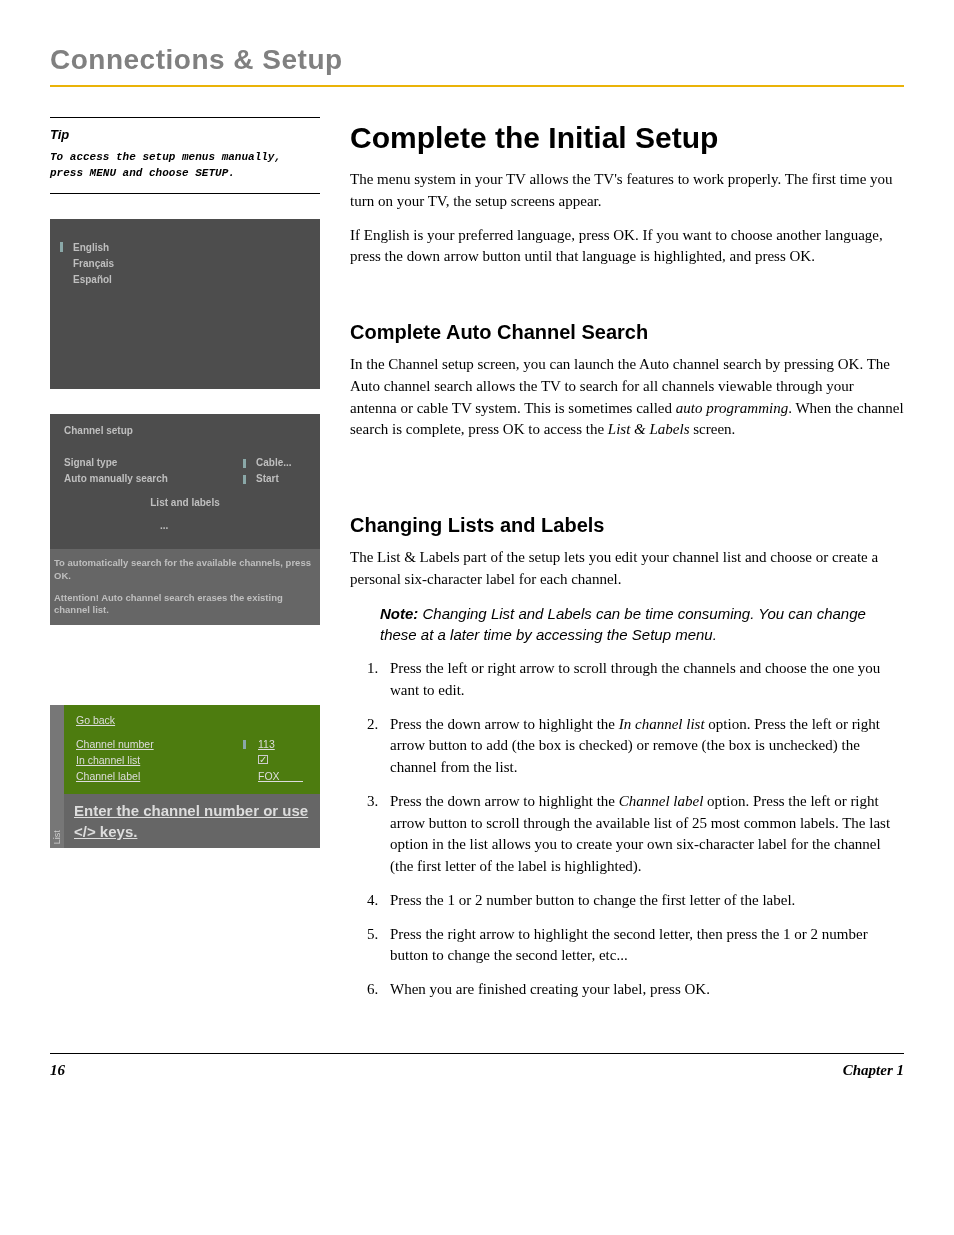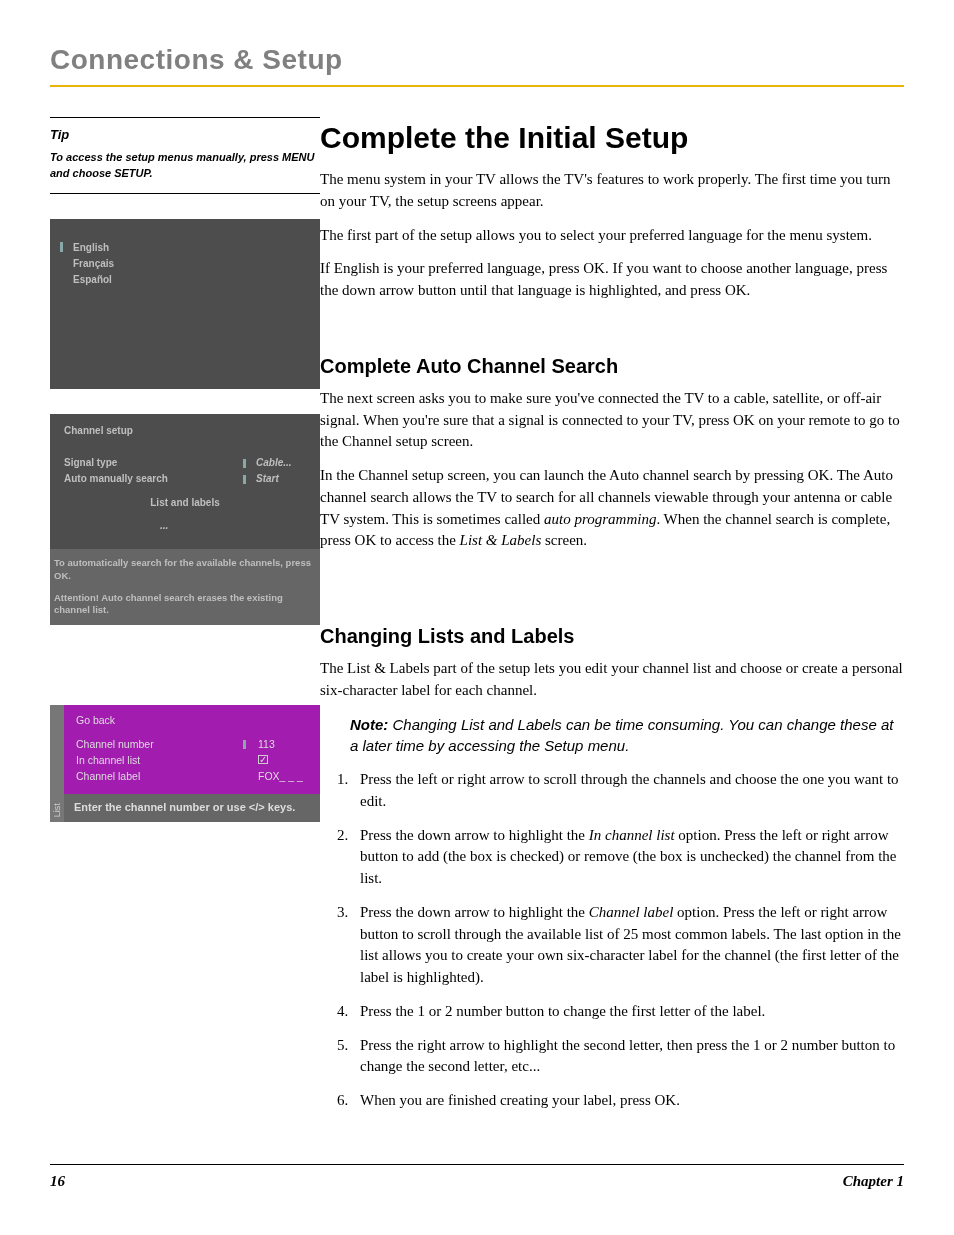--- a/index.html
+++ b/index.html
@@ -15,38 +15,38 @@
   .page-header {
     font-family: Arial, Helvetica, sans-serif;
     font-weight: 900;
     font-size: 28px;
     color: #808080;
     letter-spacing: 0.5px;
     border-bottom: 2px solid #eab308;
     padding-bottom: 6px;
     margin-bottom: 30px;
   }
-  .columns { display: flex; }
+  .columns { display: flex; gap: 30px; }
   .sidebar { width: 270px; flex-shrink: 0; }
   .main { flex: 1; }
   .tip-box {
     border-top: 1px solid #000;
     border-bottom: 1px solid #000;
     padding: 8px 0 12px 0;
     margin-bottom: 25px;
   }
   .tip-title {
     font-family: Arial, Helvetica, sans-serif;
     font-style: italic;
     font-weight: bold;
     font-size: 13px;
     margin-bottom: 6px;
   }
   .tip-text {
-    font-family: Liberation Sans, sans-serif;
+    font-family: Liberation Mono, monospace;
     font-style: italic;
     font-weight: bold;
     font-size: 11px;
     line-height: 1.4;
   }
   .screenshot {
     background: #4d4d4d;
     color: #bfbfbf;
     font-family: Arial, Helvetica, sans-serif;
     font-size: 10px;
@@ -54,40 +54,40 @@
     margin-bottom: 25px;
   }
   .lang-box { padding: 22px 8px 100px 10px; display: flex; }
   .lang-marker { width: 3px; height: 10px; background: #8aa8a8; margin-top: 1px; margin-right: 10px; }
   .lang-list div { margin-bottom: 2px; }
   .setup-title { padding: 10px 14px 18px 14px; }
   .setup-rows { padding: 0 14px 14px 14px; }
   .setup-row { display: flex; align-items: center; margin-bottom: 2px; }
   .setup-row .lbl { flex: 1; }
   .setup-row .mk { width: 3px; height: 9px; background: #8aa8a8; margin: 0 10px; }
-  .setup-row .val { width: 50px; font-style: italic; }
+  .setup-row .val { width: 50px; }
   .setup-strip { background: #666; padding: 8px 4px; font-size: 9.5px; line-height: 1.3; }
   .setup-strip .warn { margin-top: 10px; }
   .screenshot3 { display: flex; margin-top: 80px; }
   .side-tab {
     width: 14px; background: #777; color: #d0d0d0;
     font-family: Arial, Helvetica, sans-serif;
     font-size: 9px;
     display: flex; align-items: flex-end; justify-content: center;
     padding-bottom: 5px;
   }
   .side-tab span { transform: rotate(-90deg); transform-origin: center; display: block; white-space: nowrap; }
-  .s3-body { flex: 1; background: #a21caf; color: #ddd; font-family: Arial, Helvetica, sans-serif; font-size: 10.5px; font-weight: normal; }
+  .s3-body { flex: 1; background: #4d7c0f; color: #ddd; font-family: Arial, Helvetica, sans-serif; font-size: 10.5px; font-weight: normal; text-decoration: underline; }
   .s3-main { padding: 8px 12px 10px 12px; }
   .s3-main .goback { margin-bottom: 10px; }
   .s3-row { display: flex; align-items: center; margin-bottom: 1px; }
   .s3-row .lbl { flex: 1; }
   .s3-row .mk { width: 3px; height: 9px; background: #8aa8a8; margin: 0 12px; }
   .s3-row .val { width: 50px; }
-  .s3-strip { background: #666; padding: 6px 10px; font-size: 11px; font-weight: bold; }
+  .s3-strip { background: #666; padding: 6px 10px; font-size: 15px; font-weight: bold; }
   .checkbox-icon { display: inline-block; width: 10px; height: 9px; border: 1px solid #ccc; position: relative; }
   .checkbox-icon::after { content: "✓"; font-size: 10px; position: absolute; top: -3px; left: 0; color: #ddd; }
   h1.main-title { font-family: Arial, Helvetica, sans-serif; font-weight: bold; font-size: 30px; margin-bottom: 10px; }
   h2.sub-title { font-family: Arial, Helvetica, sans-serif; font-weight: bold; font-size: 20px; margin-top: 24px; margin-bottom: 8px; }
   .main p { margin-bottom: 12px; font-size: 15px; line-height: 1.45; }
   .note {
     font-family: Arial, Helvetica, sans-serif;
     font-style: italic;
     font-size: 13px;
     margin-left: 30px;
@@ -185,25 +185,23 @@
         <div class="s3-strip">Enter the channel number or use &lt;/&gt; keys.</div>
       </div>
     </div>
 
   </div>
 
   <div class="main">
     <h1 class="main-title">Complete the Initial Setup</h1>
     <p>The menu system in your TV allows the TV's features to work properly. The first time you turn on your TV, the setup screens appear.</p>
 
-    <p>The first part of the setup allows you to select your preferred language for the menu system.</p>
     <p>If English is your preferred language, press OK. If you want to choose another language, press the down arrow button until that language is highlighted, and press OK.</p>
 
     <h2 class="sub-title" style="margin-top:50px;">Complete Auto Channel Search</h2>
-    <p>The next screen asks you to make sure you've connected the TV to a cable, satellite, or off-air signal. When you're sure that a signal is connected to your TV, press OK on your remote to go to the Channel setup screen.</p>
     <p>
       <span>In the Channel setup screen, you can launch the Auto channel search by pressing OK. The Auto channel search allows the TV to search for all channels viewable through your antenna or cable TV system. This is sometimes called </span><em class="term">auto programming</em><span>. When the channel search is complete, press OK to access the </span><em class="term">List &amp; Labels</em><span> screen.</span>
     </p>
 
     <h2 class="sub-title" style="margin-top:70px;">Changing Lists and Labels</h2>
     <p>The List &amp; Labels part of the setup lets you edit your channel list and choose or create a personal six-character label for each channel.</p>
     <p class="note">
       <b>Note:</b><span> Changing List and Labels can be time consuming. You can change these at a later time by accessing the Setup menu.</span>
     </p>
     <ol class="steps">

